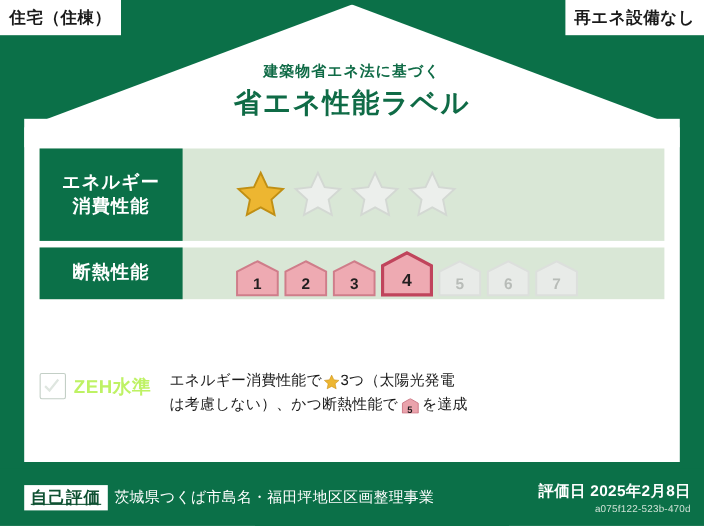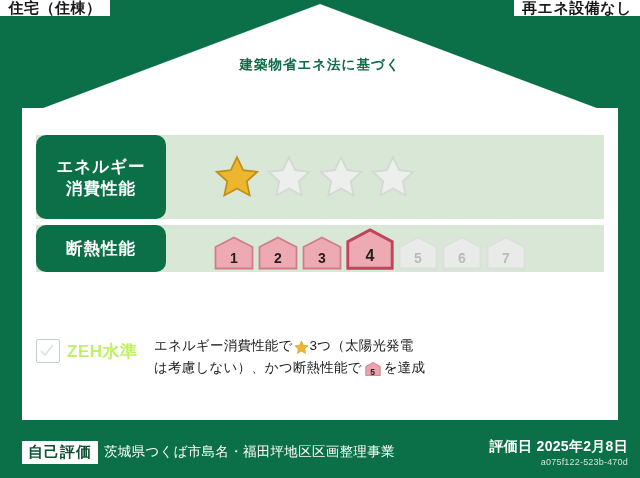--- a/index.html
+++ b/index.html
@@ -14,21 +14,21 @@
     background:#0b7048;
     overflow:hidden;
   }
   
   .tag{
     position:absolute;top:0;
     background:#ffffff;color:#1a1a1a;
     font-weight:700;font-size:15px;
     display:flex;align-items:center;justify-content:center;
     letter-spacing:0.5px;
-    height:16px;
+    height:32px;
   }
   .tag-left{left:0;width:110px;}
   .tag-right{right:0;width:126px;}
 
   
   .roof{
     position:absolute;left:22px;right:22px;top:4px;height:130px;
   }
   .roof svg{display:block;width:100%;height:100%;}
 
@@ -57,21 +57,21 @@
     background:#d9e7d6;
     height:84px;margin-bottom:6px;
   }
   .perf-row.insul{height:47px;}
   .row-head{
     width:130px;flex:0 0 130px;
     background:#0b7048;color:#ffffff;
     font-weight:700;font-size:16.5px;
     display:flex;flex-direction:column;
     align-items:center;justify-content:center;
-    line-height:1.35;letter-spacing:1px;border-radius:10px;
+    line-height:1.35;letter-spacing:1px;
   }
   .row-body{
     flex:1;display:flex;align-items:center;
     padding-left:48px;
   }
 
   
   .star{width:46px;height:46px;margin-right:6px;display:block;}
   .star.insul-inline{width:15px;height:15px;margin:0 1px -2px 1px;display:inline-block;vertical-align:middle;}
 
@@ -121,21 +121,21 @@
   }
 
   
   .footer{
     position:absolute;left:0;right:0;bottom:0;height:52px;
     background:#0b7048;display:flex;align-items:center;
   }
   .self-badge{
     margin-left:22px;background:#ffffff;color:#0f5132;
     font-weight:700;font-size:15px;padding:2px 6px;
-    letter-spacing:1px;white-space:nowrap;
+    letter-spacing:1px;white-space:nowrap;text-decoration:underline;
   }
   .addr{
     color:#ffffff;font-size:13.5px;margin-left:6px;letter-spacing:0.3px;
   }
   .foot-right{
     margin-left:auto;margin-right:12px;text-align:right;color:#ffffff;
   }
   .eval-date{font-size:14px;font-weight:700;letter-spacing:0.3px;}
   .eval-id{font-size:9px;color:#cfe2d6;margin-top:1px;letter-spacing:0.2px;}
 </style>
@@ -149,20 +149,21 @@
 
   <div class="roof">
     <svg viewBox="0 0 596 130" preserveAspectRatio="none">
       <polygon points="0,130 0,112 298,0 596,112 596,130" fill="#ffffff"></polygon>
     </svg>
   </div>
   <div class="body-panel"></div>
 
   <div class="title-wrap">
     <div class="title-sub">建築物省エネ法に基づく</div>
+    <div class="title-main">省エネ性能ラベル</div>
   </div>
 
   <div class="rows">
 
     <div class="perf-row">
       <div class="row-head">
         <span>エネルギー</span>
         <span>消費性能</span>
       </div>
       <div class="row-body" id="stars-container">

